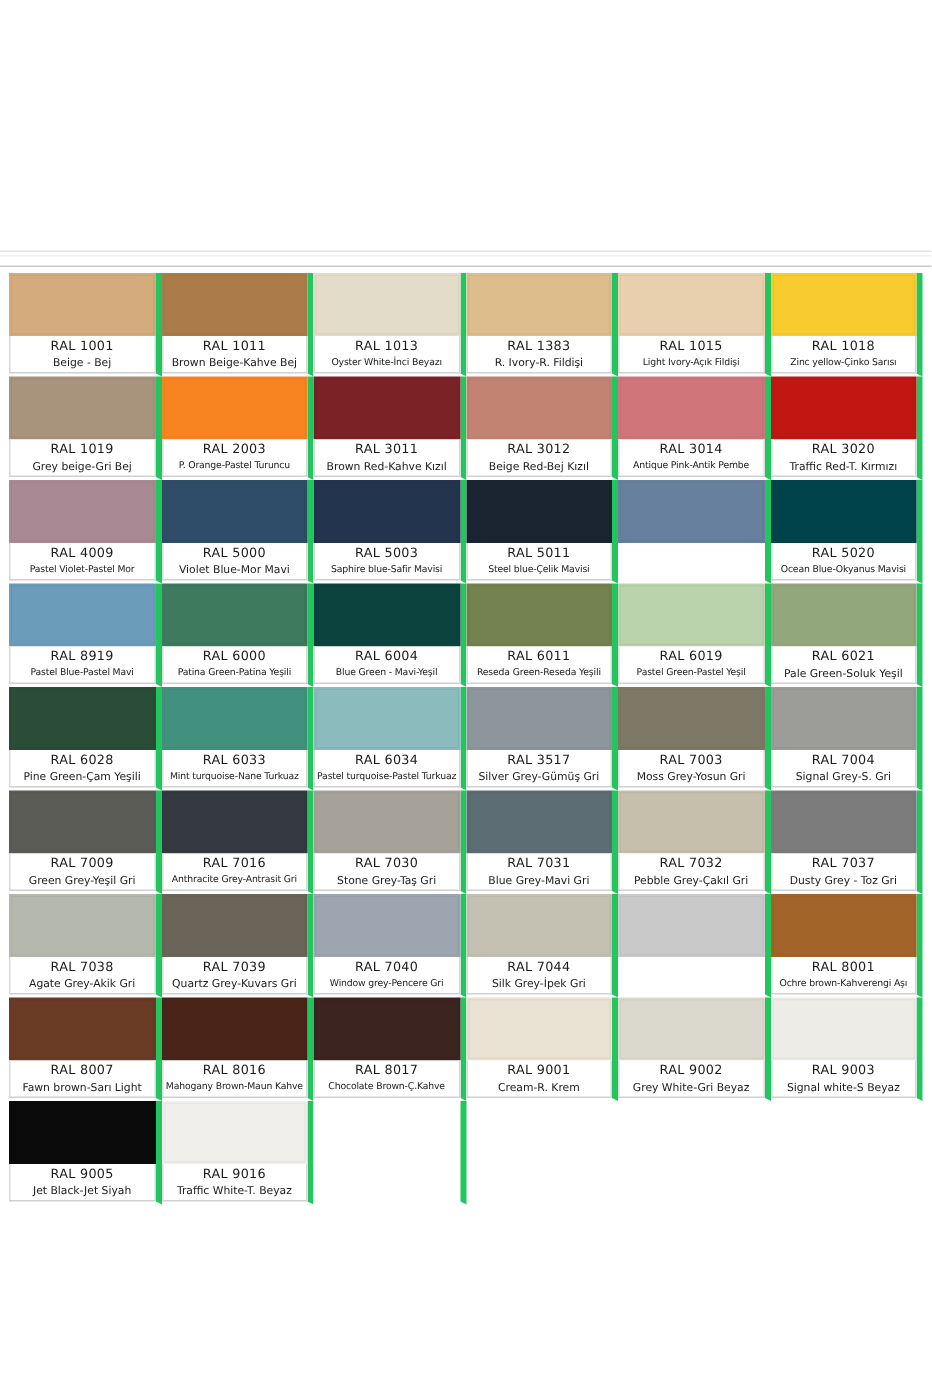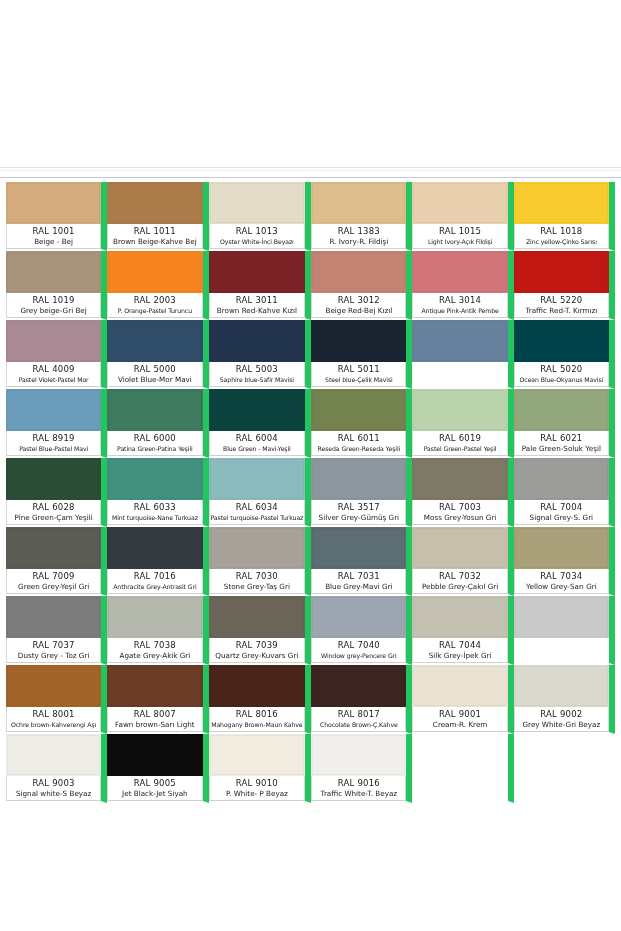--- a/index.html
+++ b/index.html
@@ -42,21 +42,21 @@
     left: 6px;
     top: 182px;
     width: 609px;
     display: grid;
     grid-template-columns: repeat(6, 1fr);
     gap: 0px;
     background: #ffffff;
   }
   .cell {
     position: relative;
-    border-right: 6px solid #22c55e;
+    border-right: 4px solid #22c55e;
     border-bottom: 2px solid #ffffff;
     background: #ffffff;
     box-sizing: border-box;
   }
   .cell.empty .swatch,
   .cell.empty .caption { visibility: hidden; }
 
   .swatch {
     height: 42px;
     width: 100%;
@@ -179,21 +179,21 @@
       <div class="cell">
         <div class="swatch" style="background: rgb(208, 117, 122);"></div>
         <div class="caption">
           <span class="code">RAL 3014</span>
           <span class="name tight">Antique Pink-Antik Pembe</span>
         </div>
       </div>
       <div class="cell">
         <div class="swatch" style="background: rgb(192, 23, 18);"></div>
         <div class="caption">
-          <span class="code">RAL 5220</span>
+          <span class="code">RAL 3020</span>
           <span class="name">Traffic Red-T. Kırmızı</span>
         </div>
       </div>
       <div class="cell">
         <div class="swatch" style="background: rgb(169, 138, 148);"></div>
         <div class="caption">
           <span class="code">RAL 4009</span>
           <span class="name tight">Pastel Violet-Pastel Mor</span>
         </div>
       </div>
@@ -341,27 +341,20 @@
         </div>
       </div>
       <div class="cell">
         <div class="swatch" style="background: rgb(198, 191, 171);"></div>
         <div class="caption">
           <span class="code">RAL 7032</span>
           <span class="name">Pebble Grey-Çakıl Gri</span>
         </div>
       </div>
       <div class="cell">
-        <div class="swatch" style="background: rgb(169, 159, 120);"></div>
-        <div class="caption">
-          <span class="code">RAL 7034</span>
-          <span class="name">Yellow Grey-Sarı Gri</span>
-        </div>
-      </div>
-      <div class="cell">
         <div class="swatch" style="background: rgb(124, 124, 124);"></div>
         <div class="caption">
           <span class="code">RAL 7037</span>
           <span class="name">Dusty Grey - Toz Gri</span>
         </div>
       </div>
       <div class="cell">
         <div class="swatch" style="background: rgb(181, 184, 173);"></div>
         <div class="caption">
           <span class="code">RAL 7038</span>
@@ -442,27 +435,20 @@
         </div>
       </div>
       <div class="cell">
         <div class="swatch" style="background: rgb(11, 11, 11);"></div>
         <div class="caption">
           <span class="code">RAL 9005</span>
           <span class="name">Jet Black-Jet Siyah</span>
         </div>
       </div>
       <div class="cell">
-        <div class="swatch" style="background: rgb(241, 236, 224);"></div>
-        <div class="caption">
-          <span class="code">RAL 9010</span>
-          <span class="name">P. White- P Beyaz</span>
-        </div>
-      </div>
-      <div class="cell">
         <div class="swatch" style="background: rgb(240, 239, 235);"></div>
         <div class="caption">
           <span class="code">RAL 9016</span>
           <span class="name">Traffic White-T. Beyaz</span>
         </div>
       </div>
       <div class="cell empty">
         <div class="swatch" style="background: rgb(255, 255, 255);"></div>
         <div class="caption">
           <span class="code"></span>

